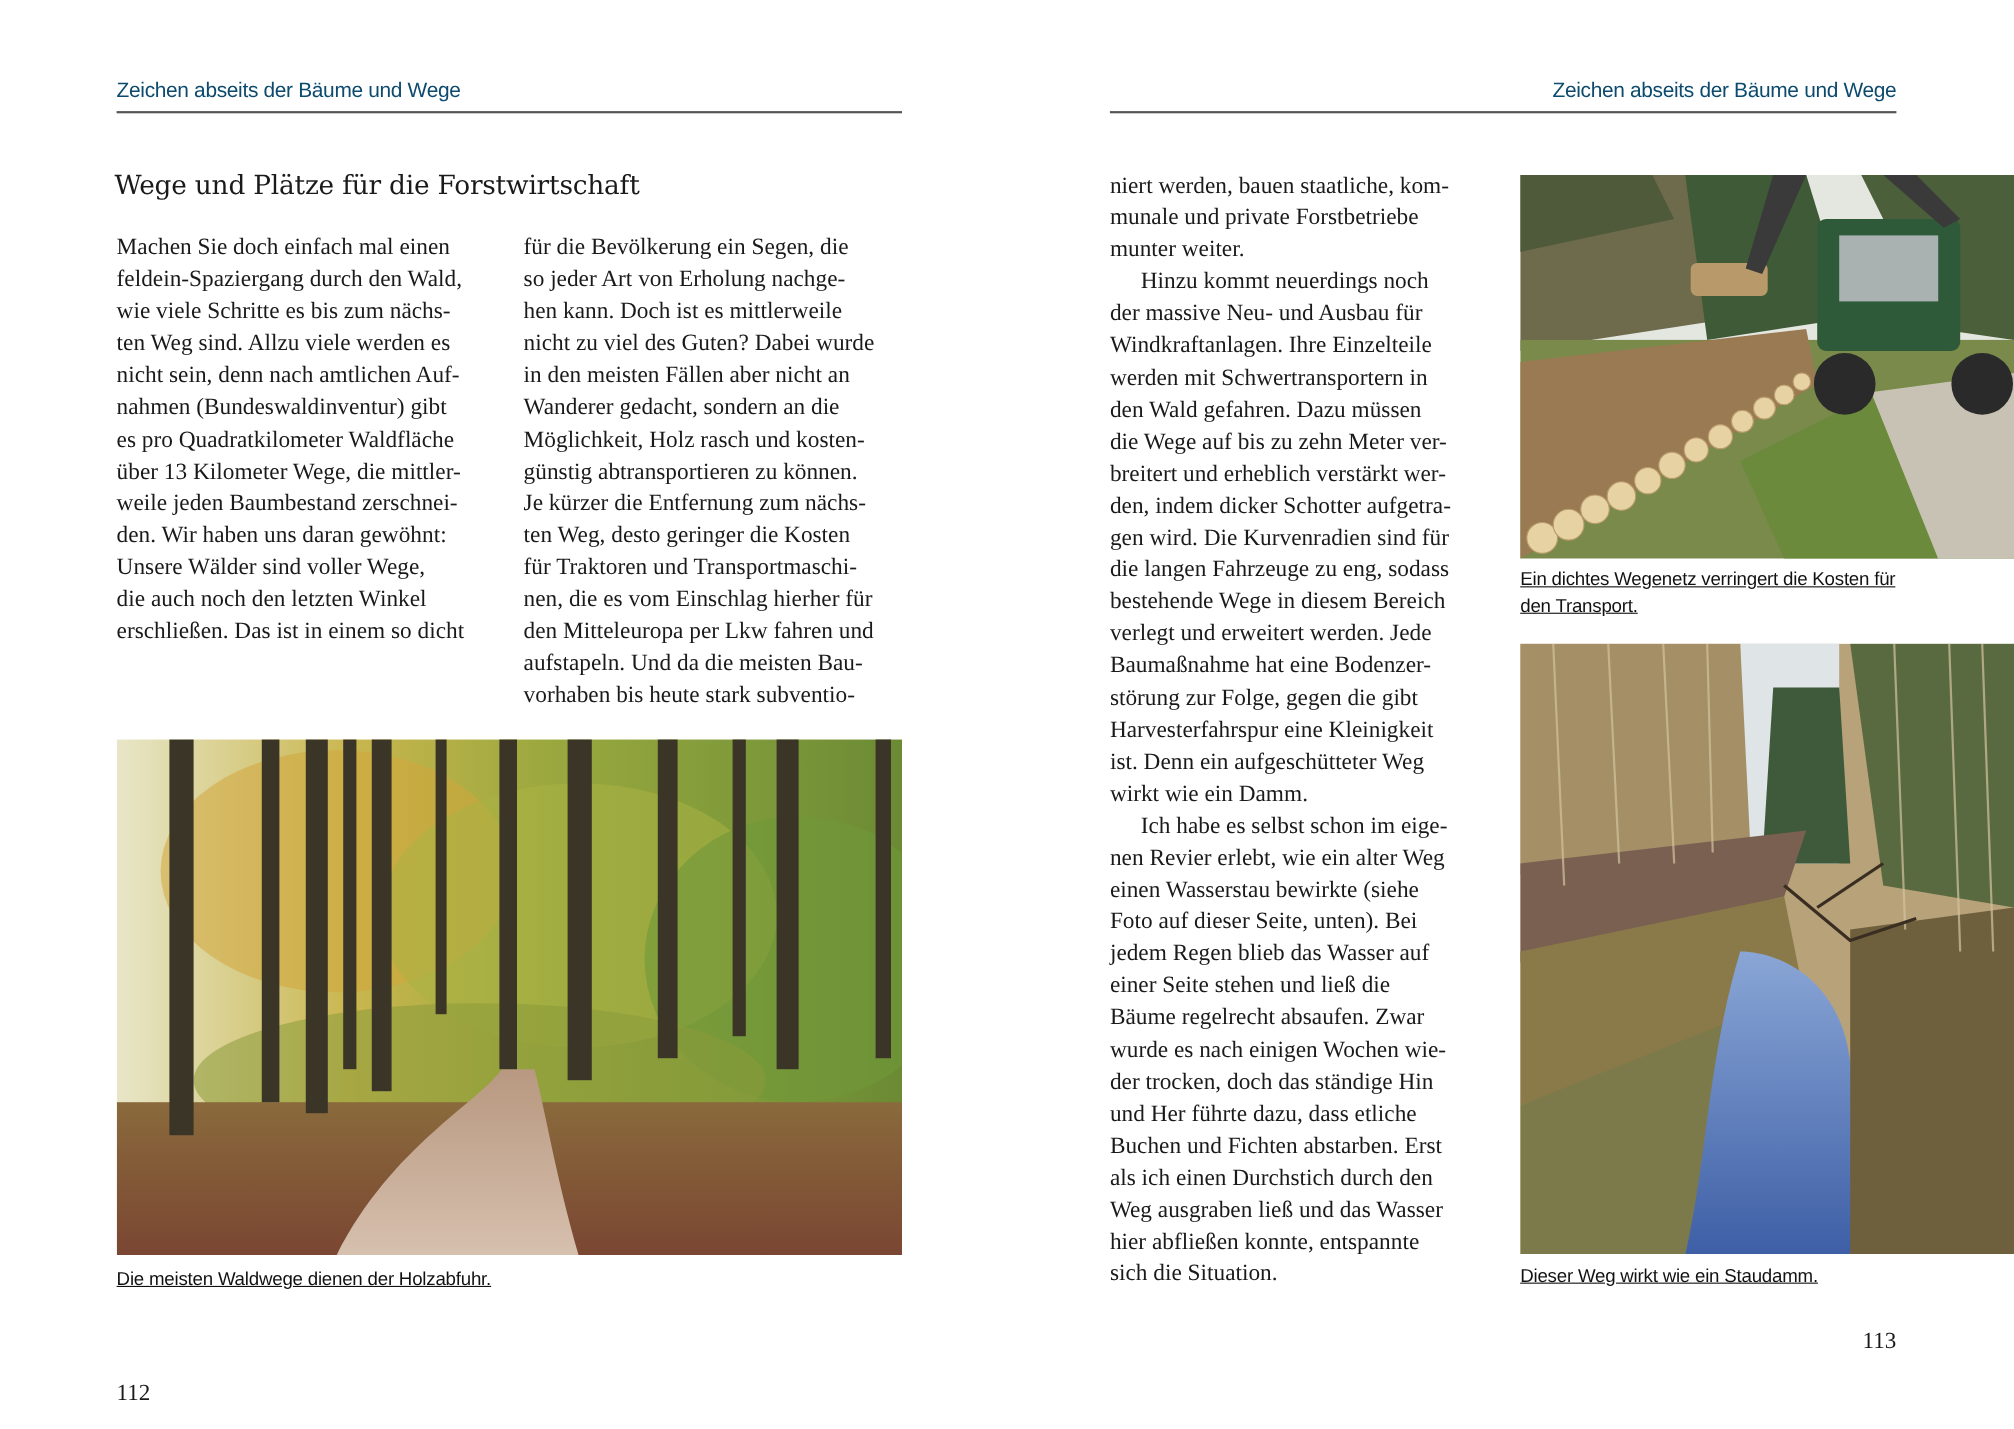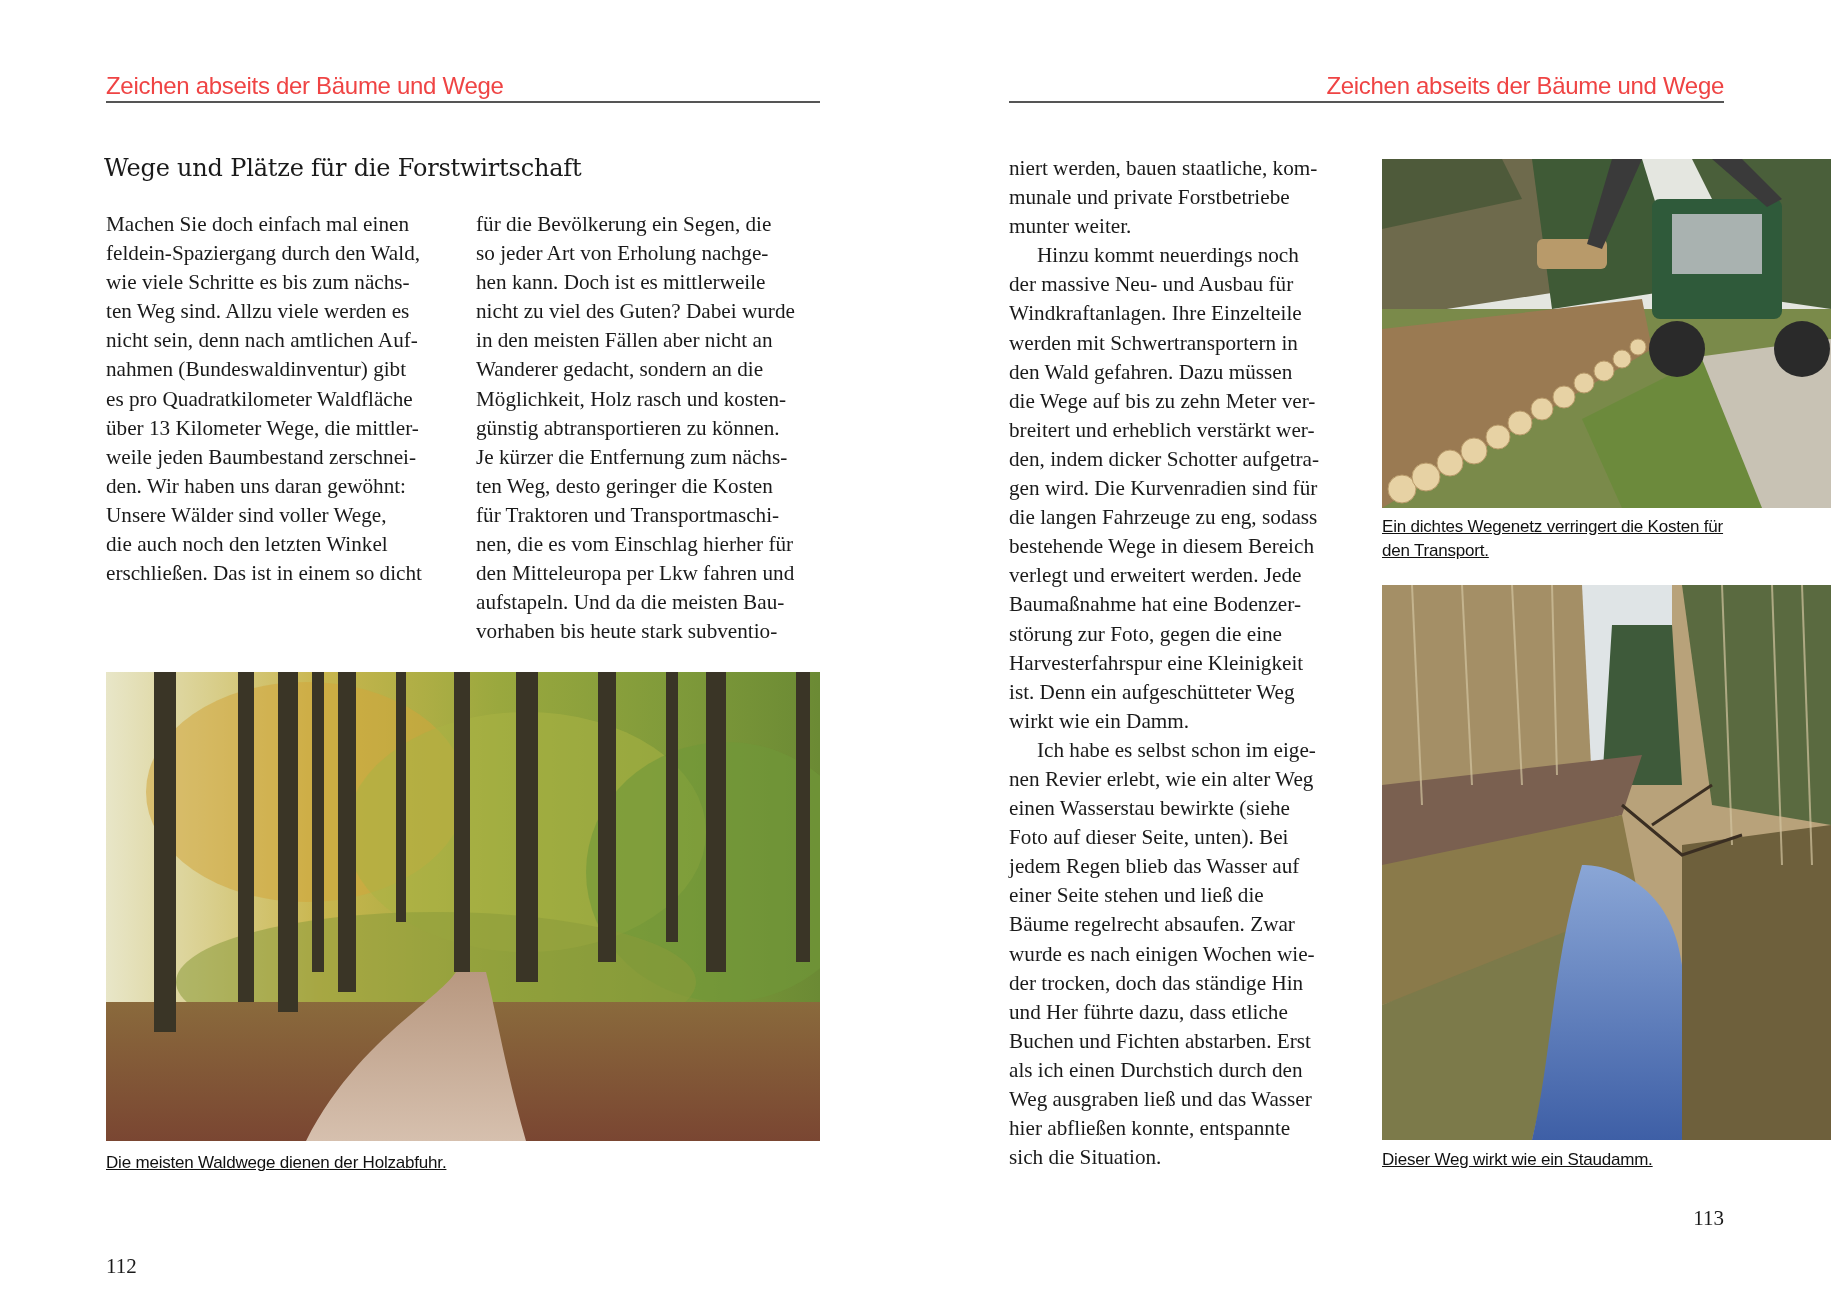--- a/index.html
+++ b/index.html
@@ -1,18 +1,18 @@
 <!DOCTYPE html>
 <html><head>
 <meta charset="utf-8">
 <style>
   html,body{margin:0;padding:0;background:#ffffff;}
   body{width:1831px;height:1299px;position:relative;overflow:hidden;color:#1a1a1a;}
   .abs{position:absolute;}
-  .runhead{font-family:"Liberation Sans",sans-serif;font-size:24px;letter-spacing:-0.3px;color:#ef4444;top:72px;white-space:nowrap;}
+  .runhead{font-family:"Liberation Sans",sans-serif;font-size:19px;letter-spacing:-0.3px;color:#0c4a6e;top:72px;white-space:nowrap;}
   .rule{height:1.5px;background:#555;top:101px;}
   .heading{font-family:"DejaVu Serif",serif;font-size:24px;letter-spacing:-0.2px;color:#1a1a1a;top:154px;left:104px;white-space:nowrap;}
   .col{font-family:"Liberation Serif",serif;font-size:21.2px;line-height:29.1px;color:#1a1a1a;}
   .col .ln{display:block;white-space:nowrap;}
   .col .ind{padding-left:28px;}
   .caption{font-family:"Liberation Sans",sans-serif;font-size:17px;line-height:24px;color:#111;letter-spacing:-0.2px;text-decoration:underline;}
   .pagenum{font-family:"Liberation Serif",serif;font-size:21px;color:#1a1a1a;top:1206px;}
   .photo{overflow:hidden;}
   .photo svg{display:block;width:100%;height:100%;}
 </style>
@@ -119,21 +119,21 @@
       <span class="ln">werden mit Schwertransportern in</span>
       <span class="ln">den Wald gefahren. Dazu müssen</span>
       <span class="ln">die Wege auf bis zu zehn Meter ver-</span>
       <span class="ln">breitert und erheblich verstärkt wer-</span>
       <span class="ln">den, indem dicker Schotter aufgetra-</span>
       <span class="ln">gen wird. Die Kurvenradien sind für</span>
       <span class="ln">die langen Fahrzeuge zu eng, sodass</span>
       <span class="ln">bestehende Wege in diesem Bereich</span>
       <span class="ln">verlegt und erweitert werden. Jede</span>
       <span class="ln">Baumaßnahme hat eine Bodenzer-</span>
-      <span class="ln">störung zur Foto, gegen die eine</span>
+      <span class="ln">störung zur Folge, gegen die gibt</span>
       <span class="ln">Harvesterfahrspur eine Kleinigkeit</span>
       <span class="ln">ist. Denn ein aufgeschütteter Weg</span>
       <span class="ln">wirkt wie ein Damm.</span>
       <span class="ln ind">Ich habe es selbst schon im eige-</span>
       <span class="ln">nen Revier erlebt, wie ein alter Weg</span>
       <span class="ln">einen Wasserstau bewirkte (siehe</span>
       <span class="ln">Foto auf dieser Seite, unten). Bei</span>
       <span class="ln">jedem Regen blieb das Wasser auf</span>
       <span class="ln">einer Seite stehen und ließ die</span>
       <span class="ln">Bäume regelrecht absaufen. Zwar</span>

